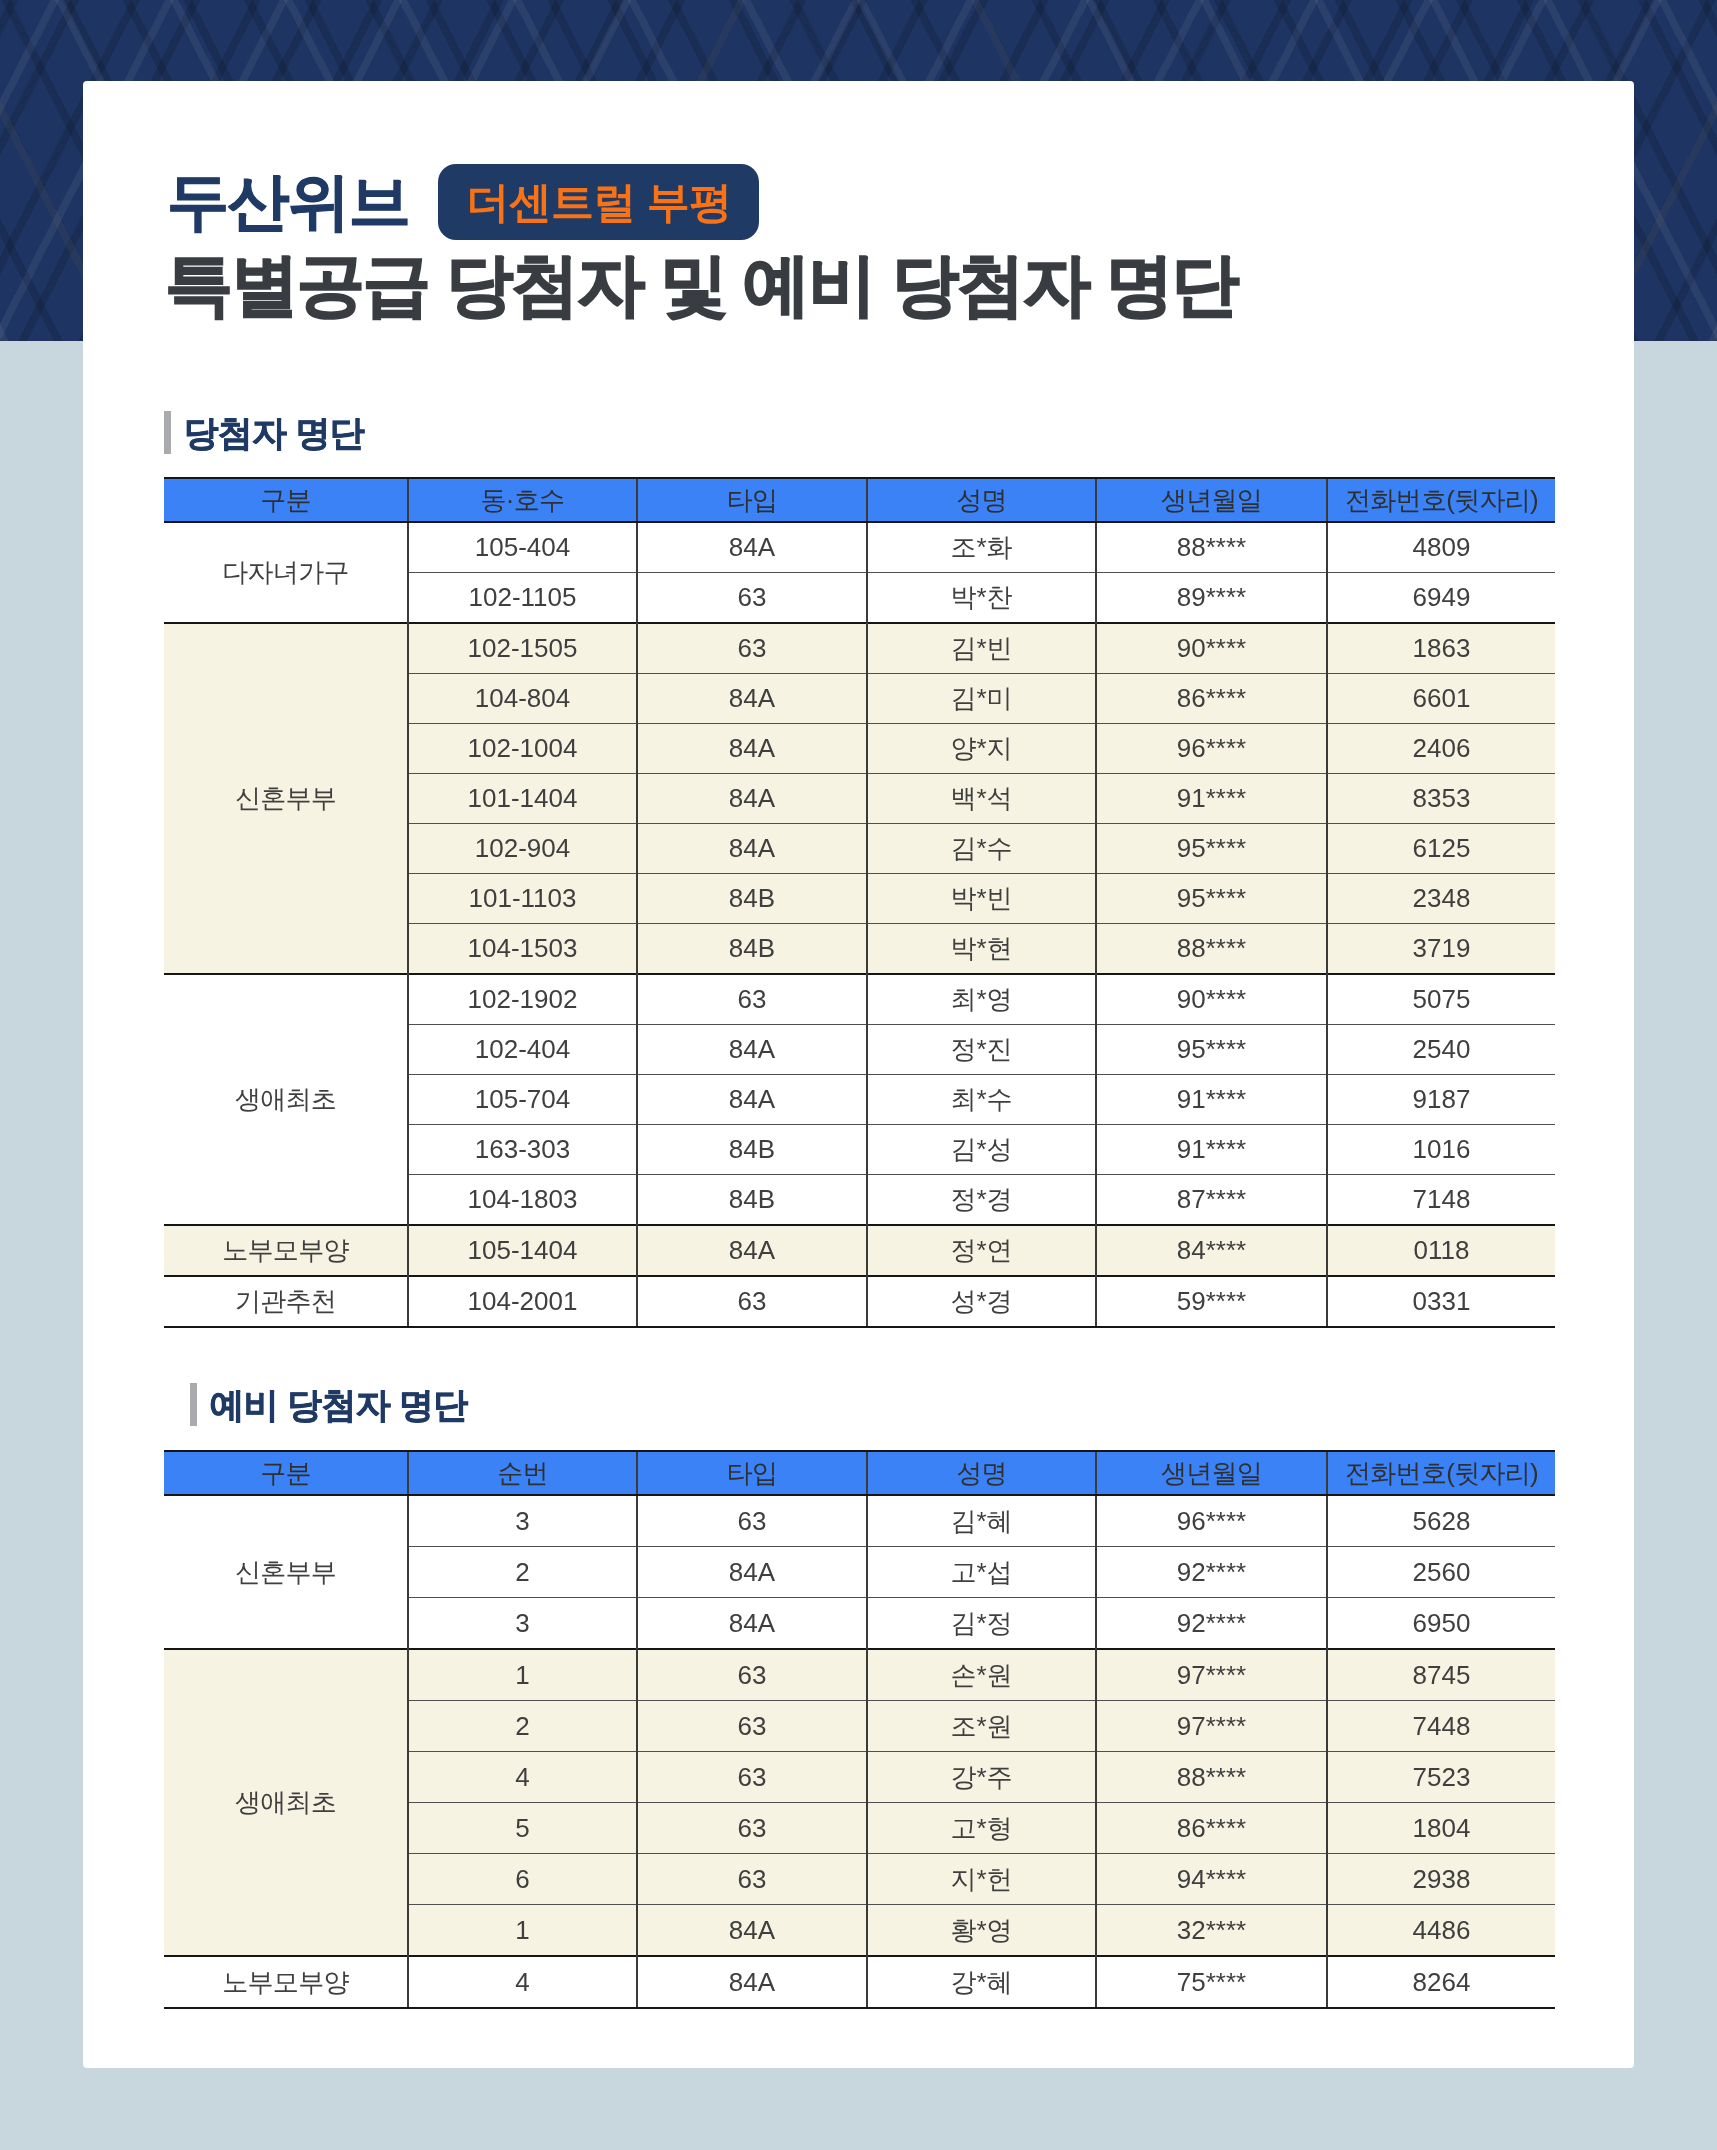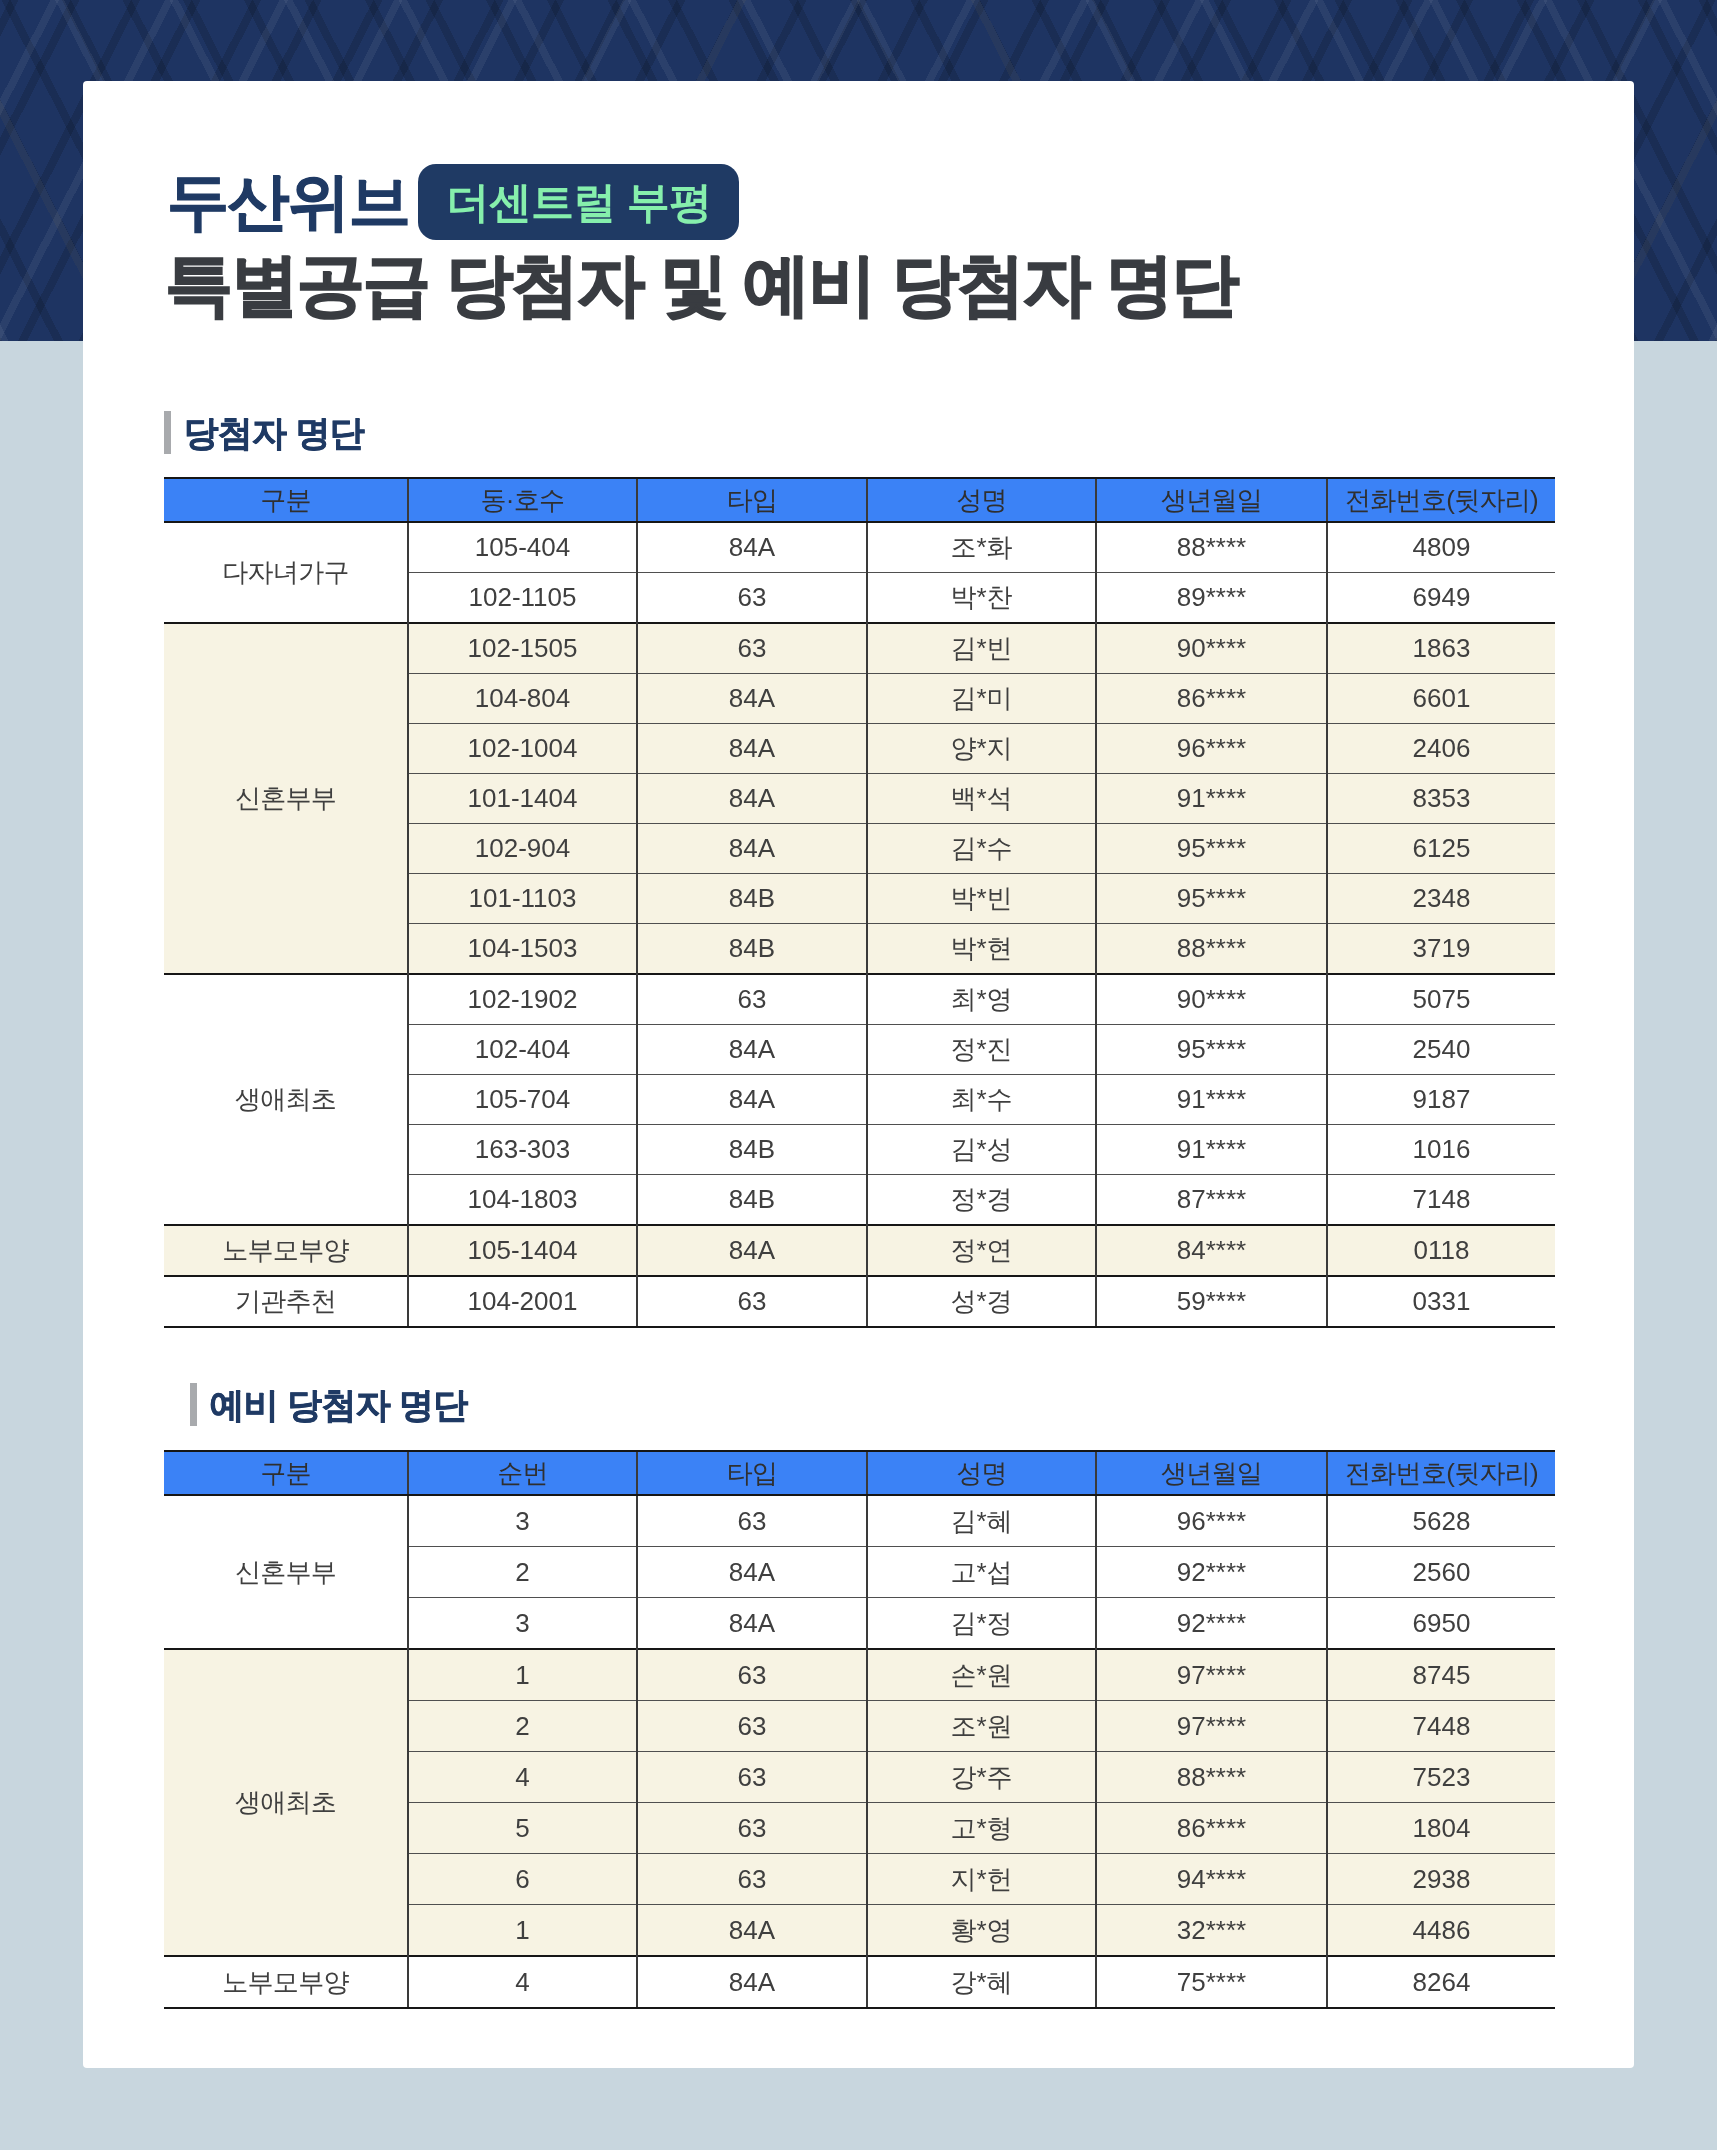--- a/index.html
+++ b/index.html
@@ -25,21 +25,21 @@
   }
   .brand-row{
     position:absolute;left:84px;top:82px;height:78px;
     display:flex;align-items:center;
   }
   .brand{
     font-size:62px;font-weight:bold;color:#1f3a64;line-height:1;
     -webkit-text-stroke:1px #1f3a64;letter-spacing:-1.4px;
   }
   .badge{
-    margin-left:9px;display:inline-block;background:#1f3a64;color:#86efac;
+    margin-left:29px;display:inline-block;background:#1f3a64;color:#f97316;
     height:76px;line-height:76px;padding:0 28px;border-radius:18px;
     font-size:43px;font-weight:bold;letter-spacing:-0.7px;
   }
   .main-title{
     position:absolute;left:82px;top:163px;margin:0;
     font-size:68px;font-weight:bold;color:#393c41;line-height:1.18;
     -webkit-text-stroke:1.7px #393c41;letter-spacing:-2.1px;white-space:nowrap;
   }
   .section-head{
     position:absolute;left:81px;display:flex;align-items:center;

